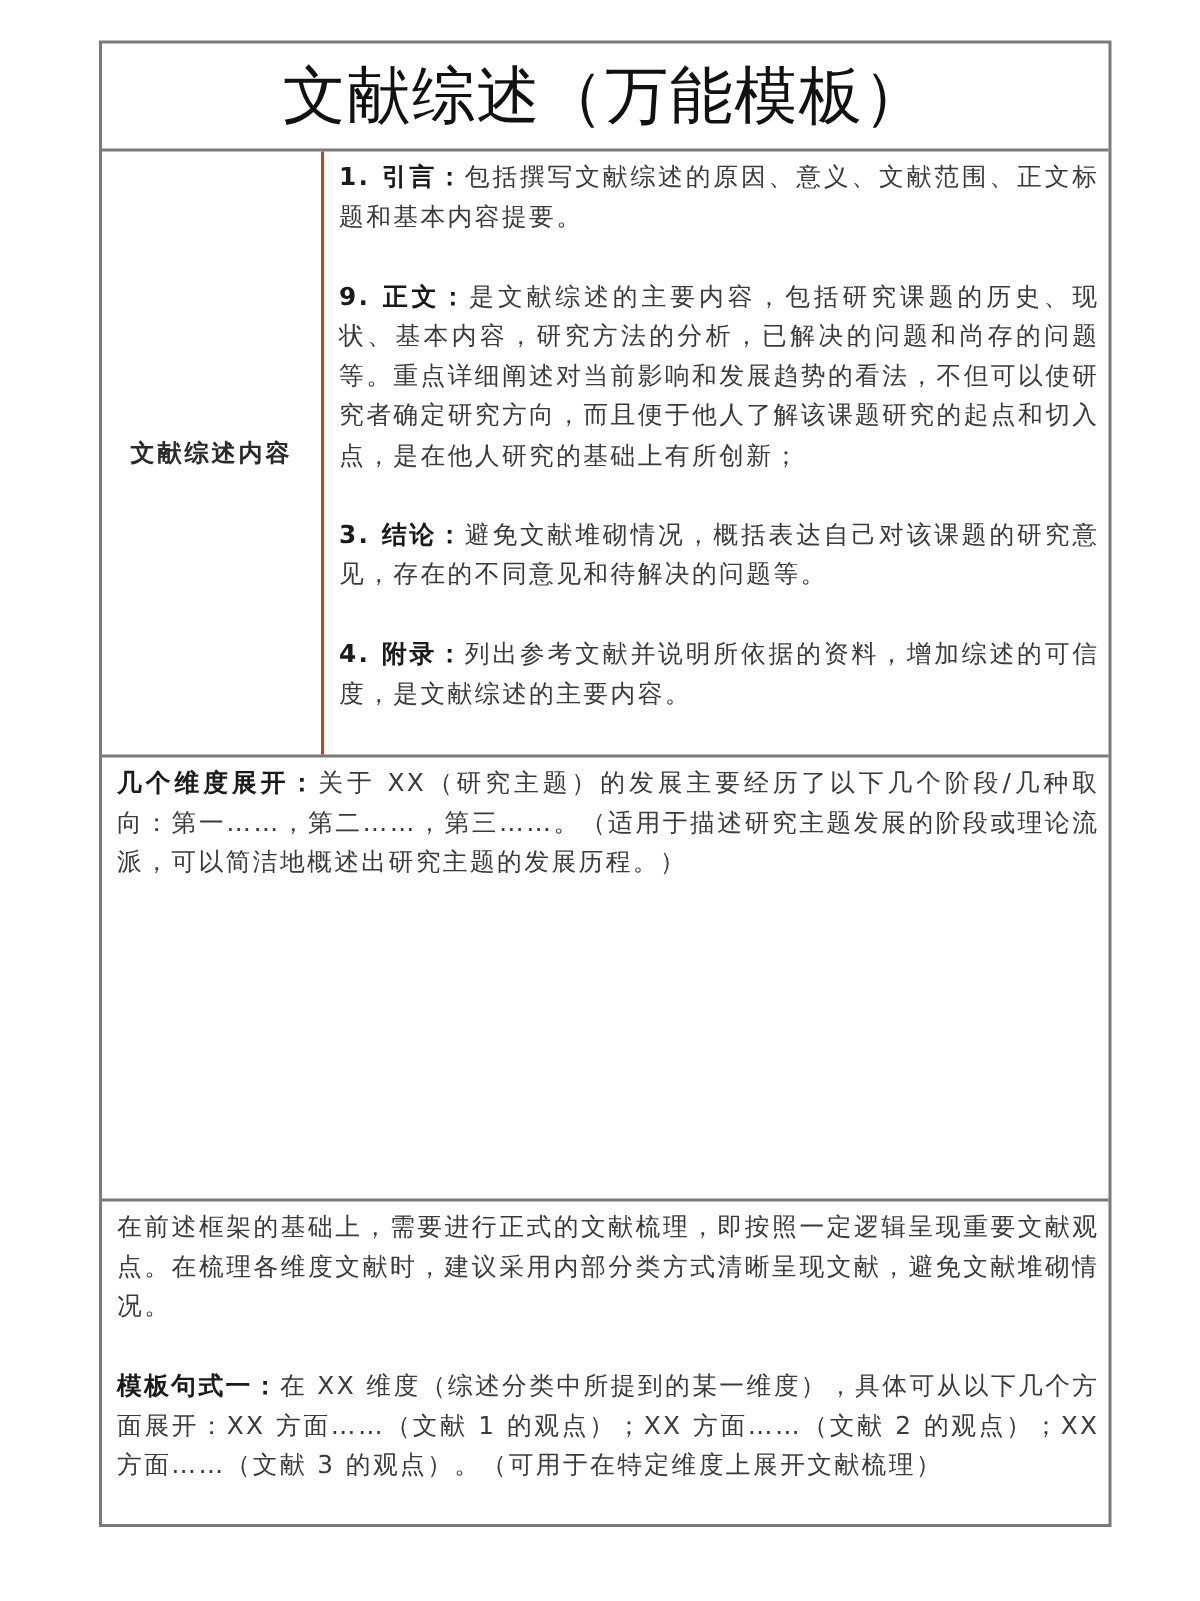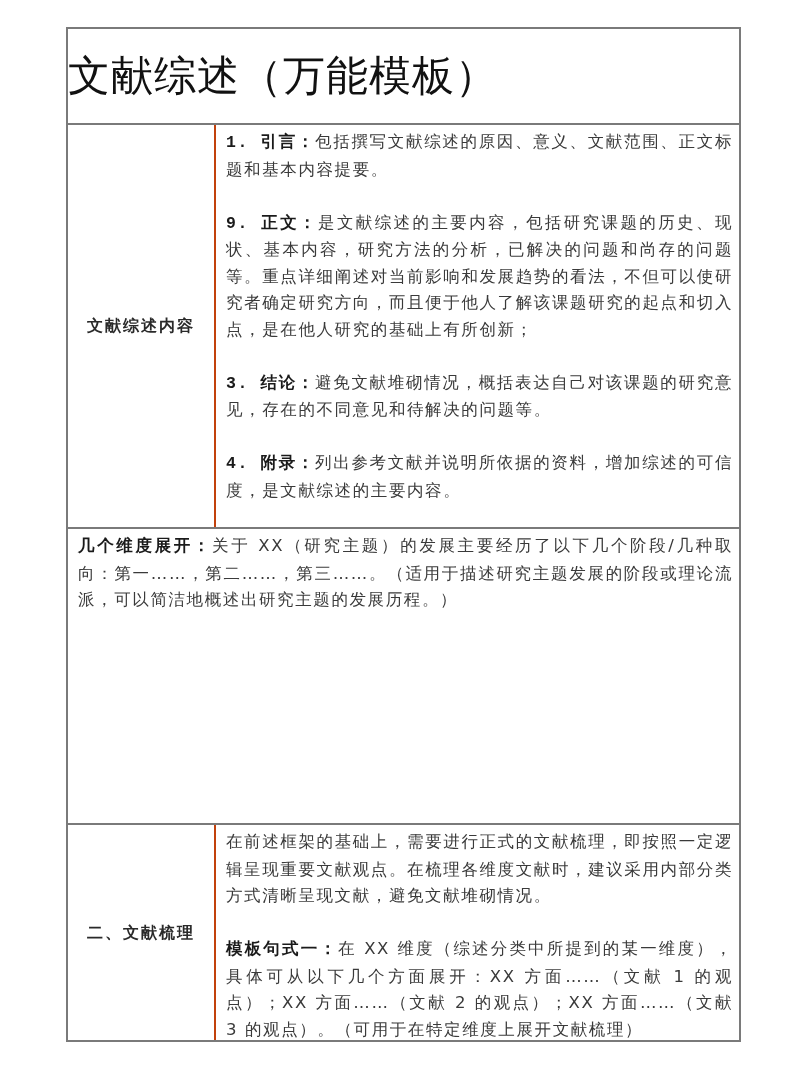--- a/index.html
+++ b/index.html
@@ -17,25 +17,25 @@
     }
     .doc-table {
       position: absolute;
       left: 66px;
       top: 27px;
       width: 675px;
       border: 2px solid #7a7a7a;
       box-sizing: border-box;
     }
     .title-row {
-      height: 96px;
+      height: 72px;
       border-bottom: 2px solid #7a7a7a;
       display: flex;
       align-items: center;
-      justify-content: flex-start;
+      justify-content: center;
       box-sizing: border-box;
     }
     .title {
       font-family: "DejaVu Sans", sans-serif;
       font-size: 42px;
       font-weight: normal;
       color: #111111;
       letter-spacing: 1px;
     }
     .row {
@@ -74,21 +74,20 @@
     }
     .para {
       margin: 0 0 26.5px 0;
     }
     .para:last-child {
       margin-bottom: 0;
     }
     .bold {
       font-weight: bold;
       color: #1a1a1a;
-      font-family: Liberation Mono, monospace;
     }
     .row-1 { height: 404px; }
     .row-2 { height: 296px; }
     .row-3 { height: 215px; }
   </style>
 </head>
 <body>
 
 <div class="doc-table">
 
@@ -108,22 +107,19 @@
     </div>
   </div>
 
   <div class="row row-2">
     <div class="content-cell">
       <p class="para"><span class="bold">几个维度展开：</span><span>关于 XX（研究主题）的发展主要经历了以下几个阶段/几种取向：第一……，第二……，第三……。（适用于描述研究主题发展的阶段或理论流派，可以简洁地概述出研究主题的发展历程。）</span></p>
     </div>
   </div>
 
   <div class="row row-3">
-    <div class="label-cell">
-      <span>二、文献梳理</span>
-    </div>
     <div class="content-cell">
       <p class="para"><span class="bold"></span><span>在前述框架的基础上，需要进行正式的文献梳理，即按照一定逻辑呈现重要文献观点。在梳理各维度文献时，建议采用内部分类方式清晰呈现文献，避免文献堆砌情况。</span></p>
       <p class="para"><span class="bold">模板句式一：</span><span>在 XX 维度（综述分类中所提到的某一维度），具体可从以下几个方面展开：XX 方面……（文献 1 的观点）；XX 方面……（文献 2 的观点）；XX 方面……（文献 3 的观点）。（可用于在特定维度上展开文献梳理）</span></p>
     </div>
   </div>
 
 </div>
 
 </body></html>

